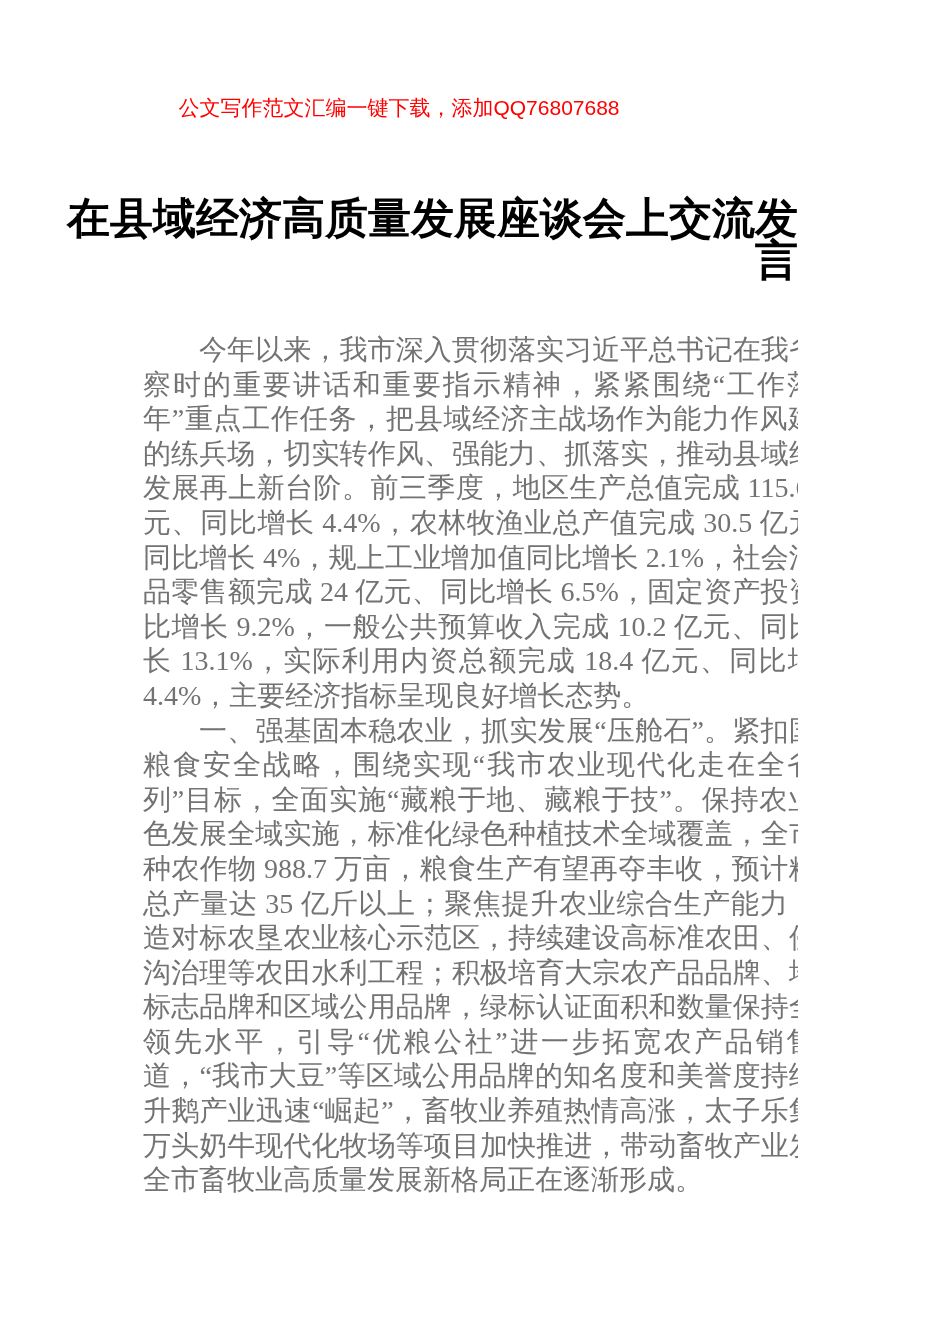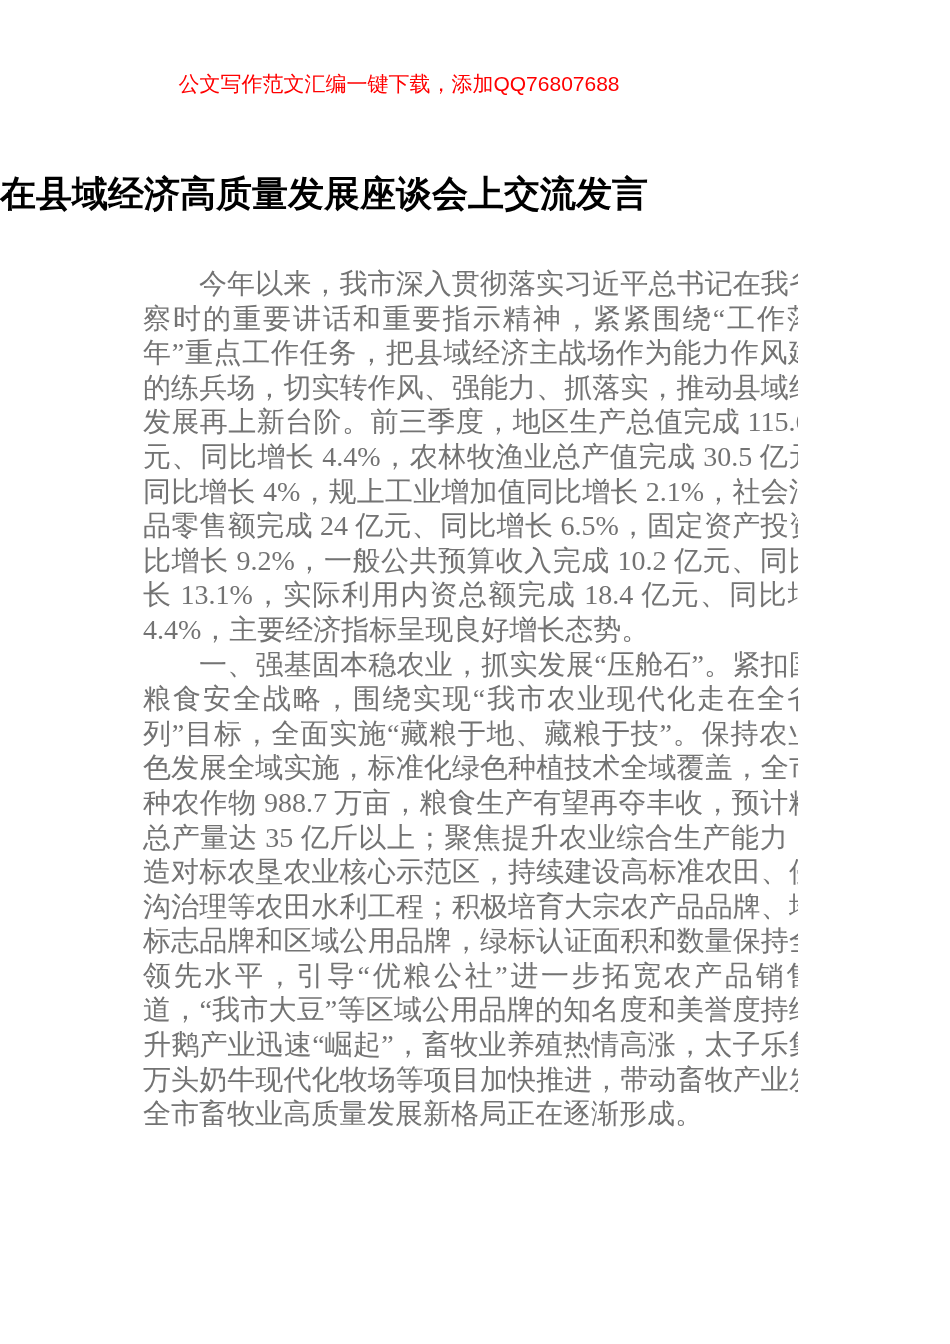--- a/index.html
+++ b/index.html
@@ -9,38 +9,39 @@
     background: #ffffff;
     font-family: "Liberation Serif", serif;
   }
   .page {
     position: relative;
     width: 798px;
     height: 1344px;
     background: #ffffff;
     overflow: hidden;
     box-sizing: border-box;
-    padding-top: 71px;
+    padding-top: 95px;
   }
   .notice {
     text-align: center;
     color: #ff0000;
     font-size: 21px;
     line-height: 26px;
     font-family: "Liberation Sans", sans-serif;
     font-weight: 500;
   }
   .doc-title {
     margin-top: 76px;
-    text-align: left;
+    text-align: right;
     color: #000000;
-    font-size: 36px;
+    font-size: 43px;
     line-height: 42px;
     font-weight: 700;
     font-family: "Liberation Sans", sans-serif;
+    margin-left: 39px;
   }
   .content {
     width: 702px;
     margin-left: 143px;
     margin-top: 52px;
     color: #737373;
     font-size: 28px;
     line-height: 34.6px;
     text-align: justify;
     text-justify: inter-character;

